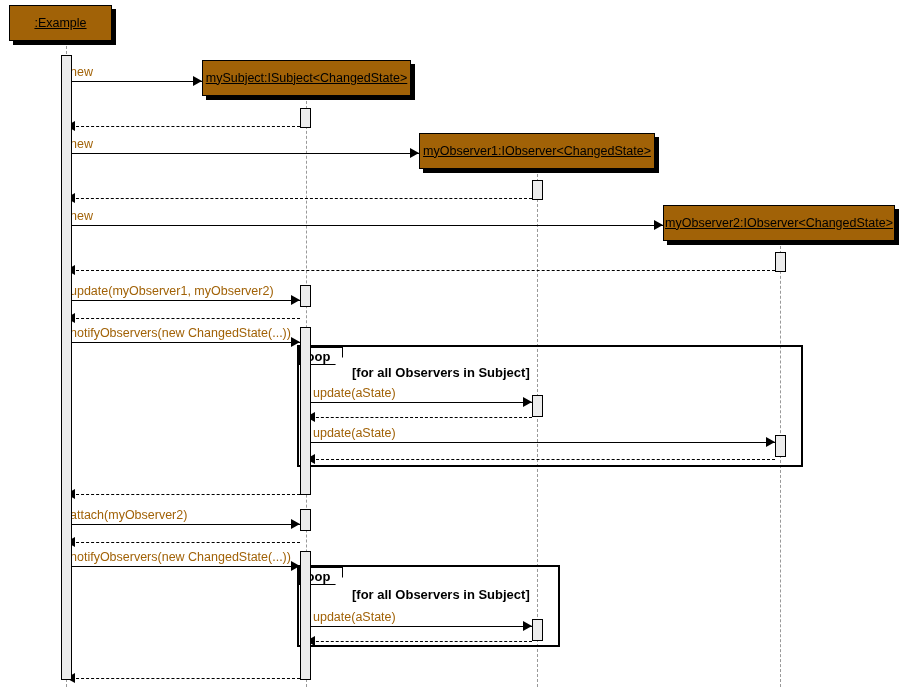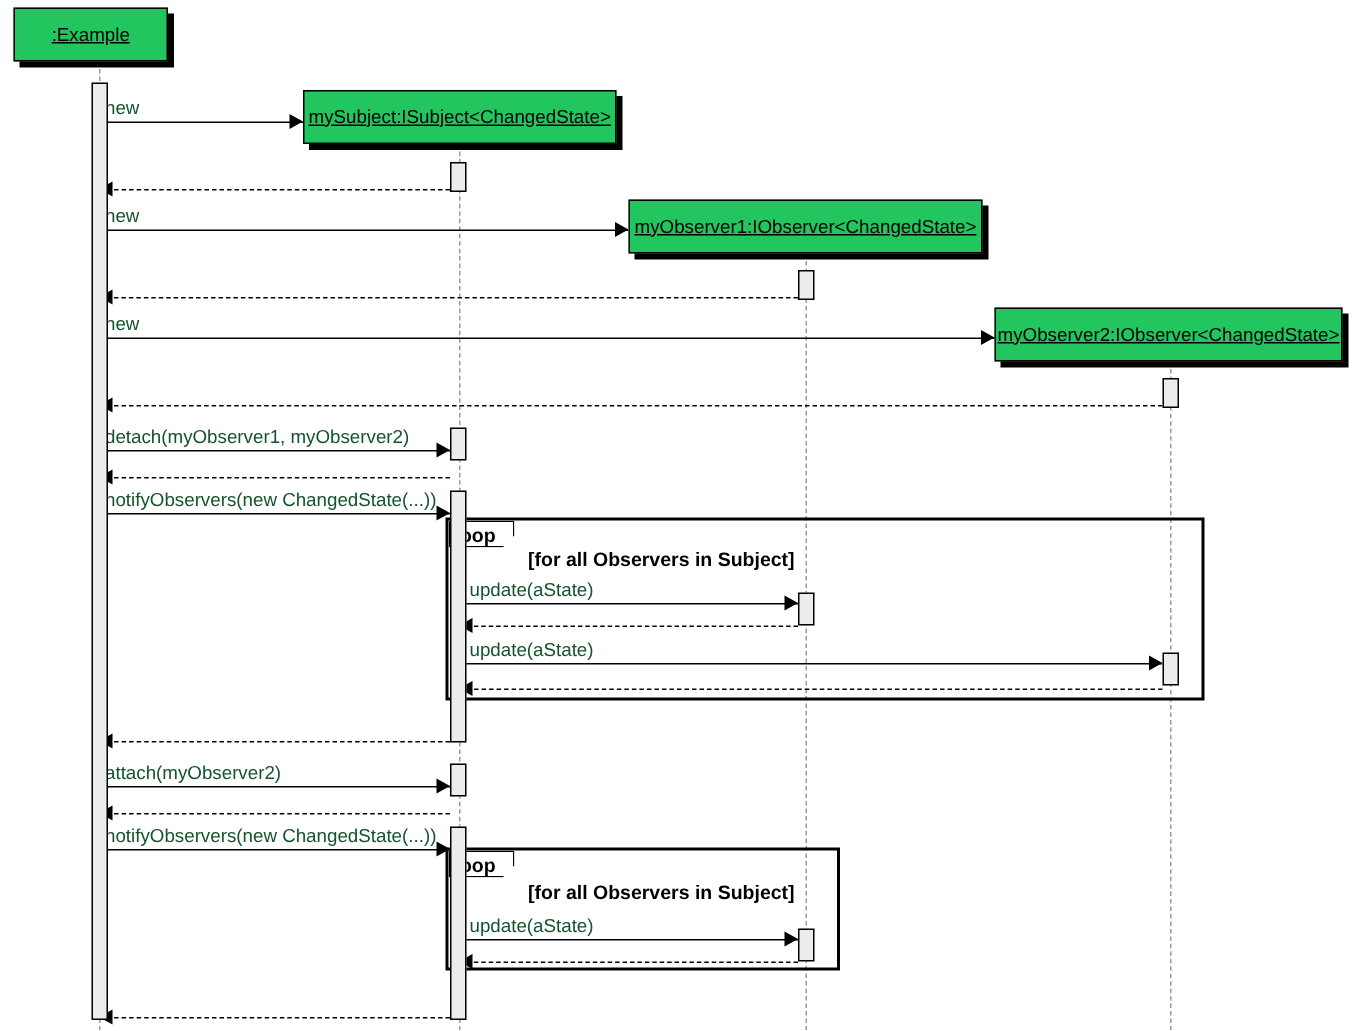--- a/index.html
+++ b/index.html
@@ -1,27 +1,27 @@
 <!DOCTYPE html>
 <html><head>
 <meta charset="utf-8">
 <style>
   html,body{margin:0;padding:0;background:#ffffff;}
   body{font-family:"Liberation Sans",sans-serif;}
   #canvas{position:relative;width:902px;height:687px;background:#ffffff;overflow:hidden;}
-  .participant{position:absolute;box-sizing:border-box;background:#22c55e;border:1px solid #000;
+  .participant{position:absolute;box-sizing:border-box;background:#a16207;border:1px solid #000;
       box-shadow:4px 4px 0 0 #000;display:flex;align-items:center;justify-content:center;}
   .participant .pname{font-size:12.5px;color:#000;text-decoration:underline;white-space:nowrap;line-height:1;}
   .lifeline{position:absolute;width:0;border-left:1px dashed #999;}
   .activation{position:absolute;box-sizing:border-box;background:#ececec;border:1px solid #000;}
   .msgline{position:absolute;height:0;border-top:1px solid #000;}
   .msgline.ret{border-top:1px dashed #000;}
   .arrowR{position:absolute;width:0;height:0;border-top:5px solid transparent;border-bottom:5px solid transparent;border-left:9px solid #000;}
   .arrowL{position:absolute;width:0;height:0;border-top:5px solid transparent;border-bottom:5px solid transparent;border-right:9px solid #000;}
-  .msglabel{position:absolute;font-size:12.5px;color:#14532d;white-space:nowrap;line-height:1;}
+  .msglabel{position:absolute;font-size:12.5px;color:#a16207;white-space:nowrap;line-height:1;}
   .frame{position:absolute;box-sizing:border-box;border:2px solid #000;background:transparent;}
   .frametag{position:absolute;box-sizing:border-box;border:1px solid #000;background:#ffffff;
       font-size:13px;font-weight:bold;color:#000;line-height:1;padding:2px 13px 3px 3px;
       -webkit-clip-path:polygon(0 0,100% 0,100% 55%,82% 100%,0 100%);
       clip-path:polygon(0 0,100% 0,100% 55%,82% 100%,0 100%);}
   .guard{position:absolute;font-size:13px;font-weight:bold;color:#000;white-space:nowrap;line-height:1;}
 </style>
 </head>
 <body>
 
@@ -51,21 +51,21 @@
       <div class="msglabel" style="left: 70px; top: 138px;">new</div>
       <div class="msgline ret" style="left: 66px; top: 198px; width: 466px;"></div>
       <div class="arrowL" style="top: 193px; left: 66px;"></div>
       <div class="msgline" style="left: 66px; top: 225px; width: 597px;"></div>
       <div class="arrowR" style="top: 220px; left: 654px;"></div>
       <div class="msglabel" style="left: 70px; top: 210px;">new</div>
       <div class="msgline ret" style="left: 66px; top: 270px; width: 709px;"></div>
       <div class="arrowL" style="top: 265px; left: 66px;"></div>
       <div class="msgline" style="left: 66px; top: 300px; width: 234px;"></div>
       <div class="arrowR" style="top: 295px; left: 291px;"></div>
-      <div class="msglabel" style="left: 70px; top: 285px;">detach(myObserver1, myObserver2)</div>
+      <div class="msglabel" style="left: 70px; top: 285px;">update(myObserver1, myObserver2)</div>
       <div class="msgline ret" style="left: 66px; top: 318px; width: 234px;"></div>
       <div class="arrowL" style="top: 313px; left: 66px;"></div>
       <div class="msgline" style="left: 66px; top: 342px; width: 234px;"></div>
       <div class="arrowR" style="top: 337px; left: 291px;"></div>
       <div class="msglabel" style="left: 70px; top: 327px;">notifyObservers(new ChangedState(...))</div>
       <div class="msgline" style="left: 306px; top: 402px; width: 226px;"></div>
       <div class="arrowR" style="top: 397px; left: 523px;"></div>
       <div class="msglabel" style="left: 313px; top: 387px;">update(aState)</div>
       <div class="msgline ret" style="left: 306px; top: 417px; width: 226px;"></div>
       <div class="arrowL" style="top: 412px; left: 306px;"></div>

